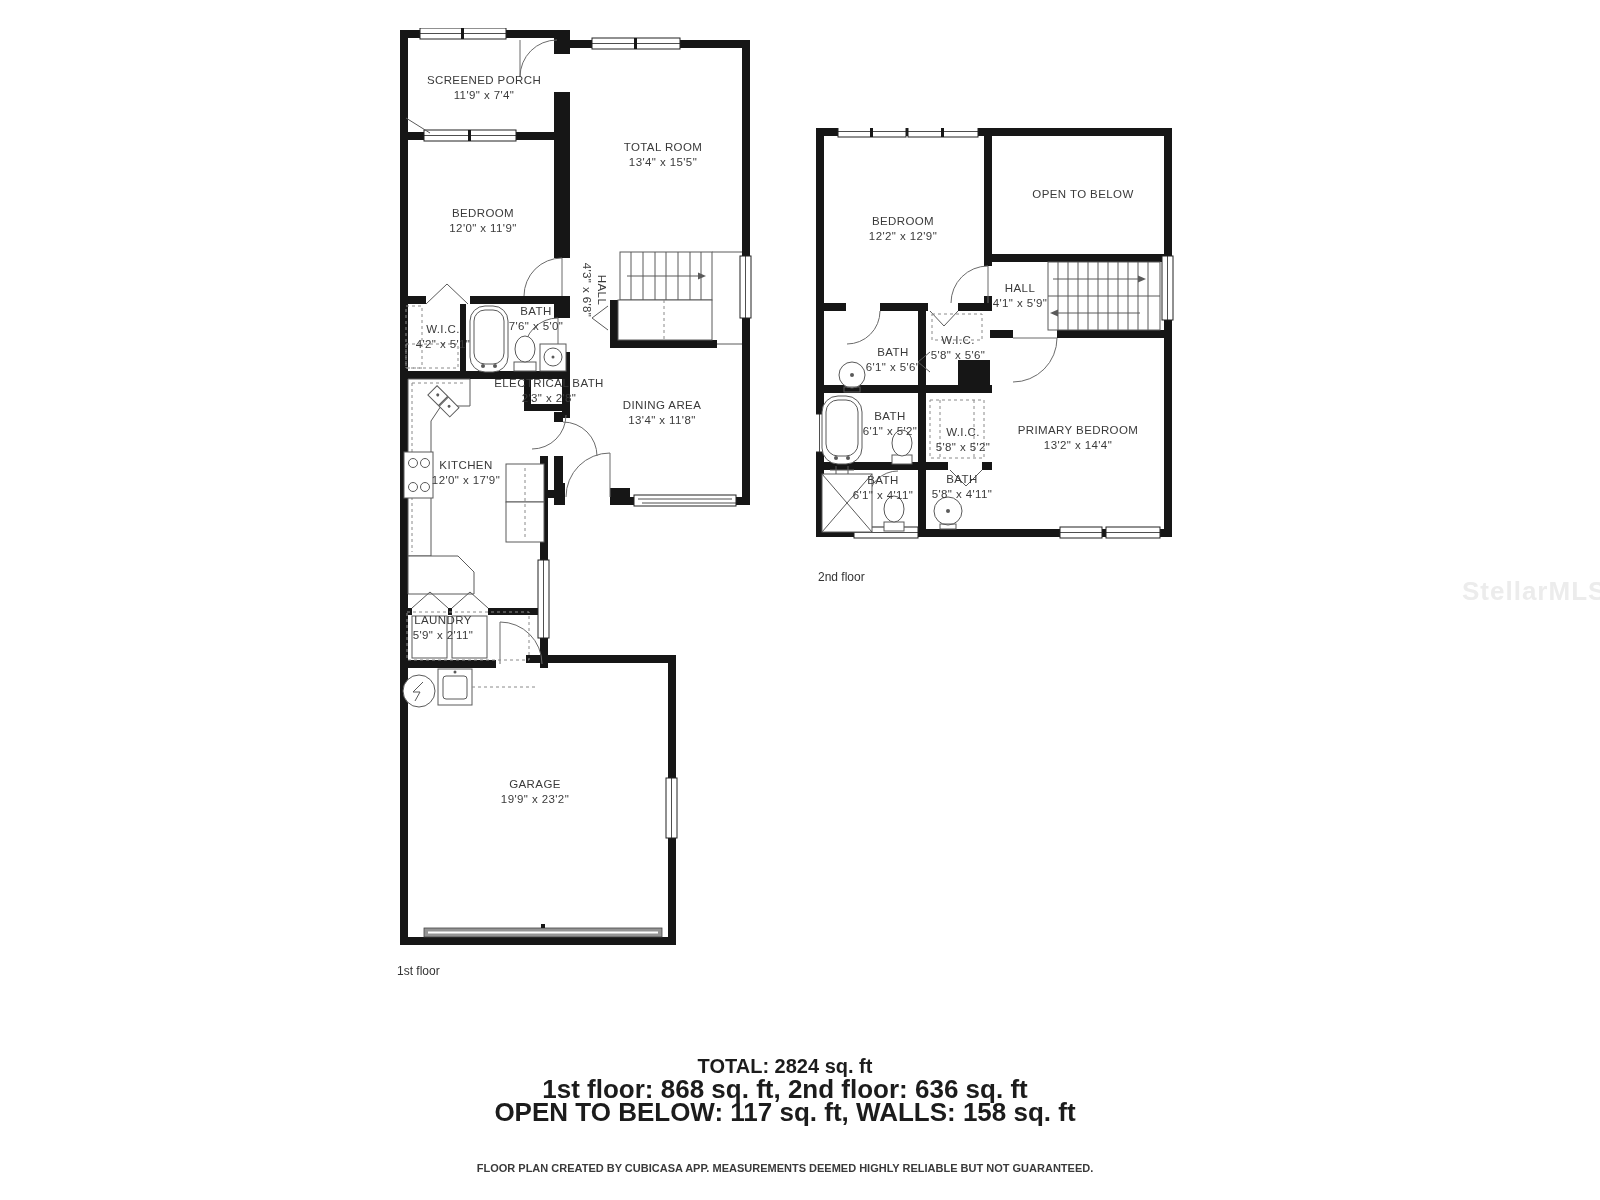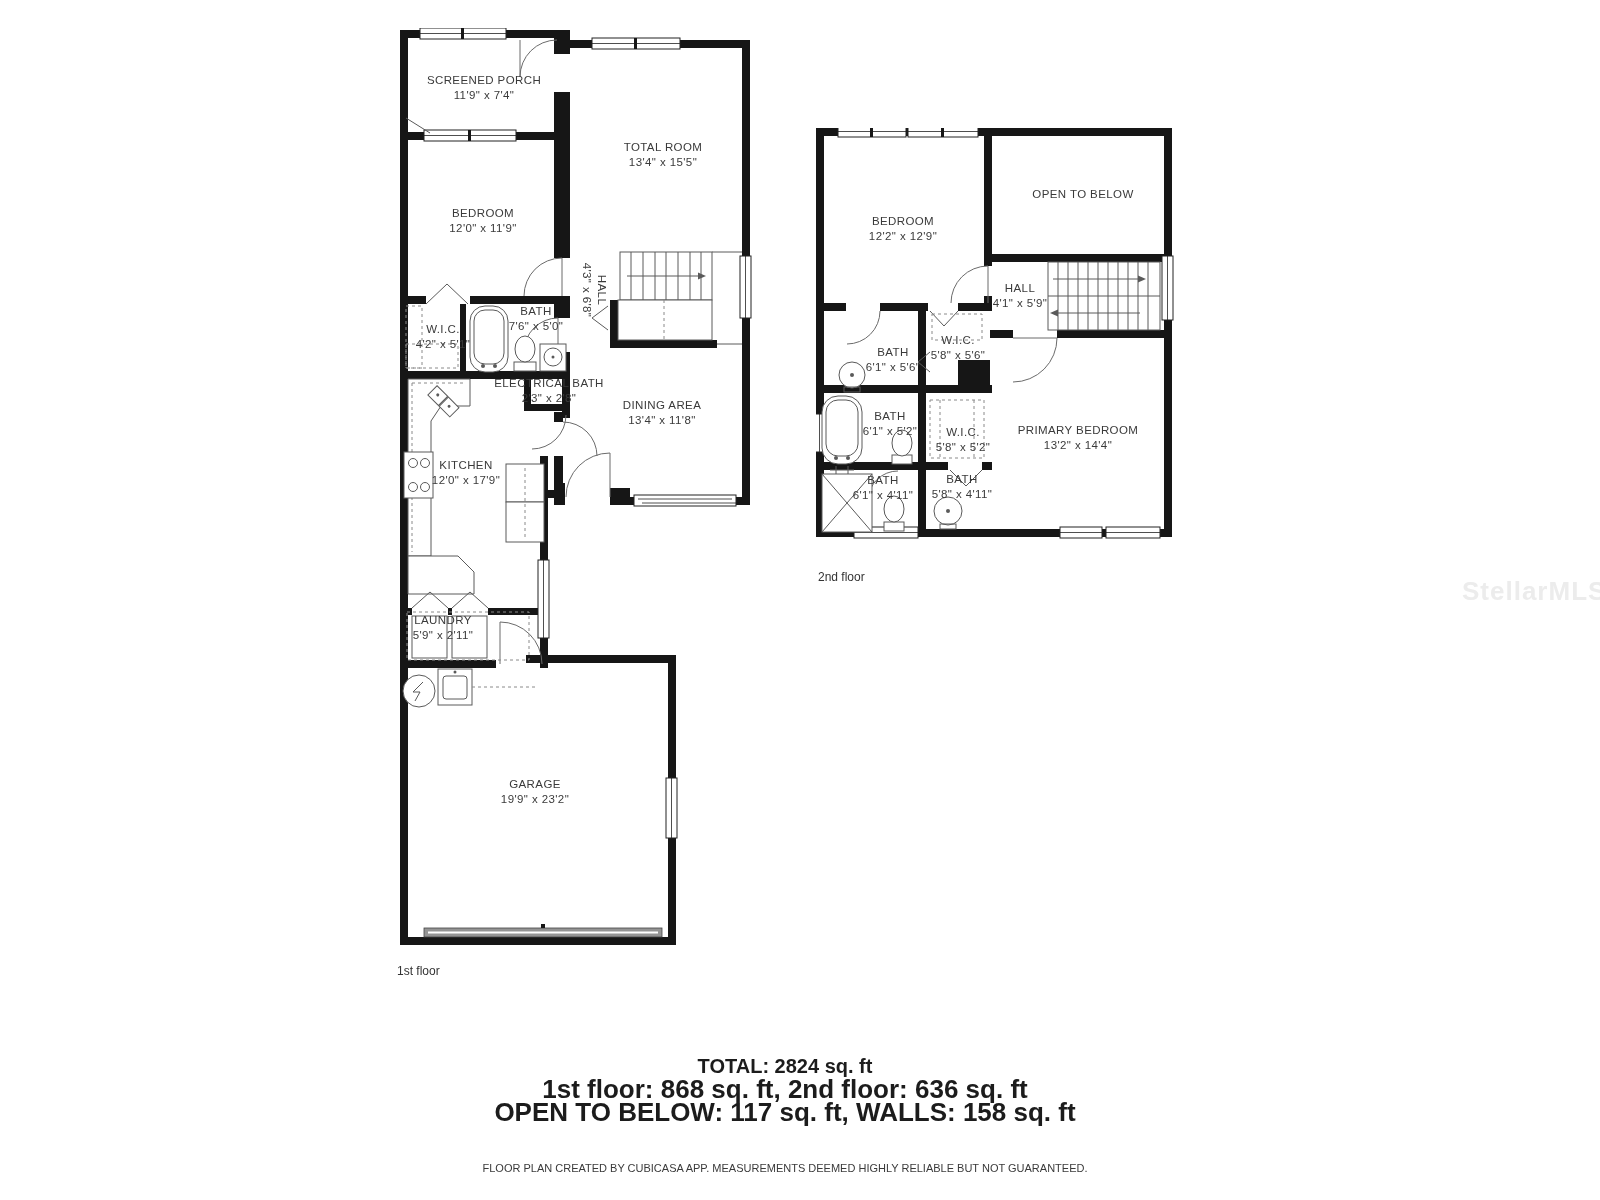--- a/index.html
+++ b/index.html
@@ -8,21 +8,21 @@
   .plan{position:absolute;}
   .room-label{position:absolute;transform:translate(-50%,-50%);text-align:center;
       font-size:11.5px;letter-spacing:.4px;line-height:15px;color:#3a3a3a;white-space:nowrap;z-index:5;}
   .room-label .rn,.room-label .rd{display:block;}
   .room-label.vertical{transform:translate(-50%,-50%) rotate(90deg);}
   .floor-caption{position:absolute;font-size:12px;color:#333;z-index:5;}
   .summary{position:absolute;left:0;top:1054px;width:1570px;text-align:center;color:#1c1c1c;z-index:5;}
   .summary .total{font-size:20px;font-weight:bold;line-height:24px;}
   .summary .line{font-size:26px;line-height:23px;font-weight:bold;}
   .credit{position:absolute;left:0;top:1162px;width:1570px;text-align:center;
-      font-size:11px;color:#3a3a3a;z-index:5;}
+      font-size:11px;color:#3a3a3a;z-index:5;font-weight:bold;}
   .watermark{position:absolute;left:1462px;top:576px;font-size:26px;font-weight:bold;
       color:#ececec;letter-spacing:1px;z-index:4;}
   svg .wall{fill:#161616;stroke:none;}
   svg .thin{fill:none;stroke:#5a5a5a;stroke-width:1;}
   svg .thin2{fill:#fff;stroke:#5a5a5a;stroke-width:1;}
   svg .dash{fill:none;stroke:#8a8a8a;stroke-width:1;stroke-dasharray:3 3;}
   svg .win{fill:#fff;stroke:#222;stroke-width:1;}
   svg .winline{stroke:#222;stroke-width:.8;fill:none;}
   svg .arc{fill:none;stroke:#6b6b6b;stroke-width:1;}
 </style>

